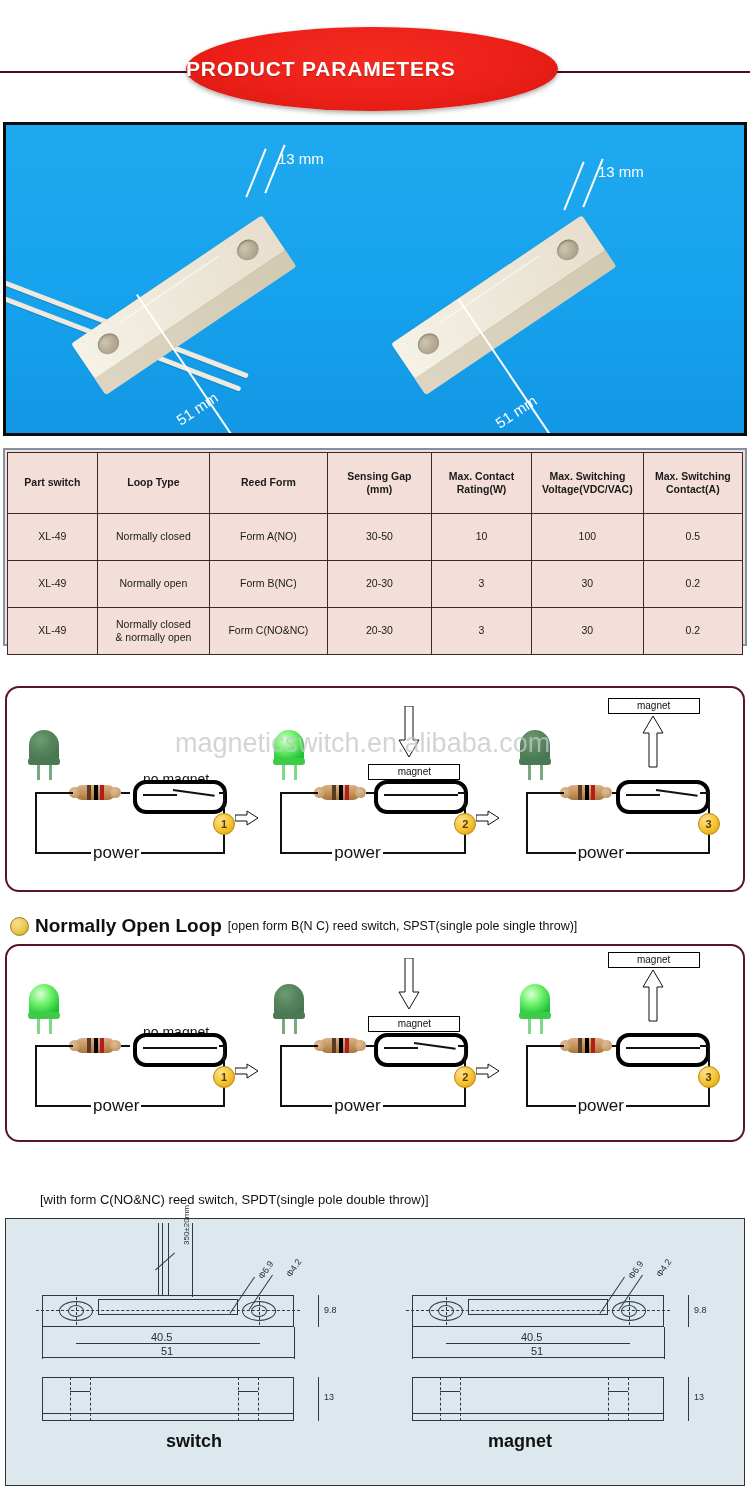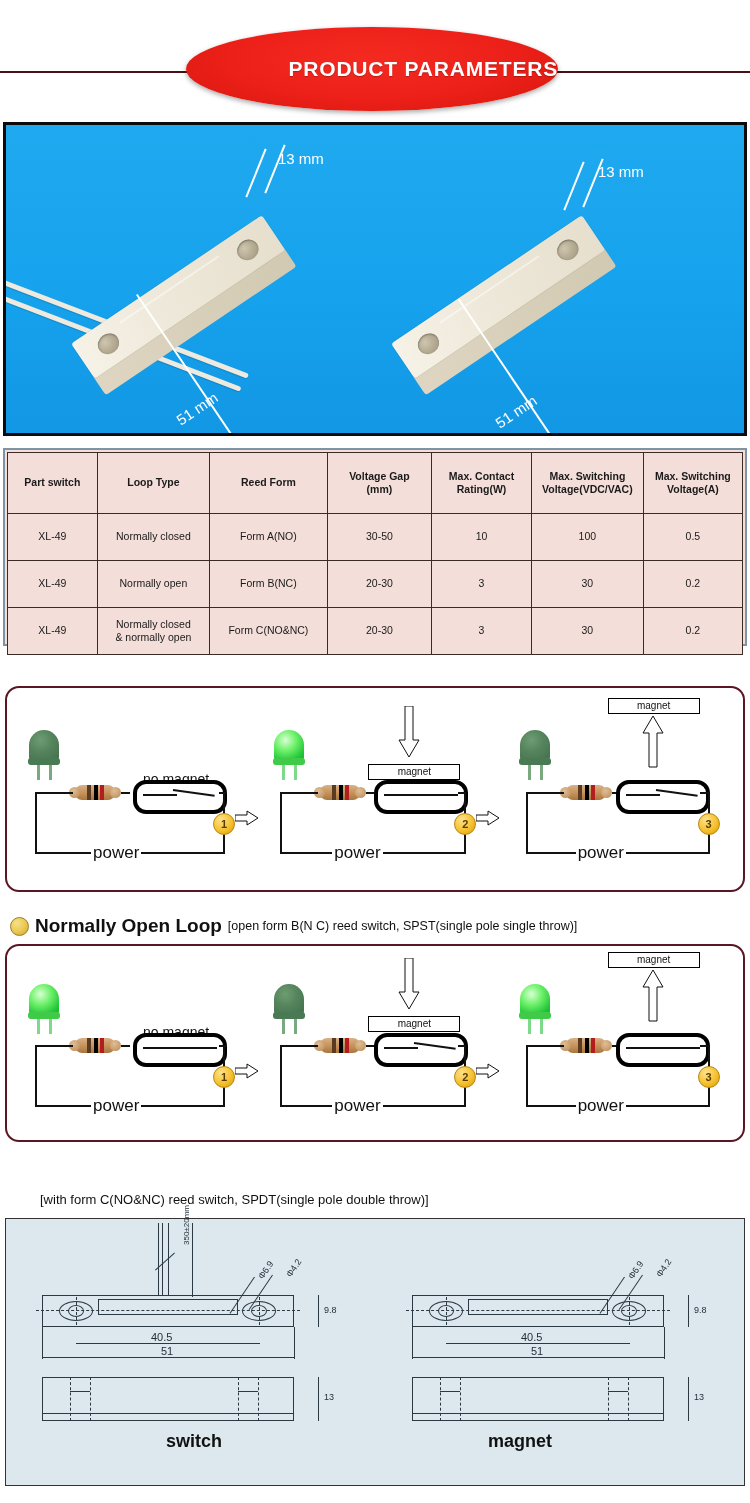--- a/index.html
+++ b/index.html
@@ -4,21 +4,21 @@
 <style>
   html,body{margin:0;padding:0;background:#fff;}
   body{width:750px;height:1503px;font-family:"Liberation Sans",sans-serif;position:relative;overflow:hidden;}
   .page{width:750px;height:1503px;position:relative;background:#fff;}
 
   
   .banner{position:relative;height:118px;}
   .banner-rule{position:absolute;left:0;top:71px;width:750px;height:2px;background:#4a1016;}
   .banner-ellipse{position:absolute;left:186px;top:27px;width:372px;height:84px;
      border-radius:50%/50%;background:radial-gradient(ellipse at 50% 38%,#f42a21 0%,#ec2018 55%,#d4160f 100%);
-     box-shadow:0 2px 5px rgba(0,0,0,.35);display:flex;align-items:center;justify-content:flex-end;}
+     box-shadow:0 2px 5px rgba(0,0,0,.35);display:flex;align-items:center;justify-content:flex-start;}
   .banner-text{color:#fff;font-weight:bold;font-size:21px;letter-spacing:.8px;
      font-family:"Liberation Sans",sans-serif;text-shadow:0 1px 1px rgba(0,0,0,.25);}
 
   
   .photo-frame{position:absolute;left:3px;top:122px;width:744px;height:314px;border:3px solid #0b0b0b;
      background:#18a6ee;overflow:hidden;box-sizing:border-box;}
   .photo-inner{position:absolute;inset:0;background:
      linear-gradient(180deg,#1fa9ef 0%,#16a2ed 55%,#1297e4 100%);}
   .wire{position:absolute;background:#efeae0;height:5px;border-radius:3px;
         box-shadow:0 1px 1px rgba(0,0,0,.15);}
@@ -173,34 +173,34 @@
           <col class="c4">
           <col class="c5">
           <col class="c6">
         </colgroup>
       <thead>
         <tr>
           <th><span>Part switch</span></th>
           <th><span>Loop Type</span></th>
           <th><span>Reed Form</span></th>
           <th>
-            <span>Voltage Gap</span><br>
+            <span>Sensing Gap</span><br>
             <span>(mm)</span>
           </th>
           <th>
             <span>Max. Contact</span><br>
             <span>Rating(W)</span>
           </th>
           <th>
             <span>Max. Switching</span><br>
             <span>Voltage(VDC/VAC)</span>
           </th>
           <th>
             <span>Max. Switching</span><br>
-            <span>Voltage(A)</span>
+            <span>Contact(A)</span>
           </th>
         </tr>
       </thead>
       <tbody>
         <tr>
           <td>XL-49</td>
           <td>Normally closed</td>
           <td>Form A(NO)</td>
           <td>30-50</td>
           <td>10</td>
@@ -227,20 +227,21 @@
           <td>3</td>
           <td>30</td>
           <td>0.2</td>
         </tr>
       </tbody>
     </table>
   </div>
 
 
   <div class="loop-box" style="top:686px;height:206px;">
+    <div class="watermark">magneticswitch.en.alibaba.com</div>
     <div class="panels">
 
       <div class="panel">
         <div class="led off" style="left:22px;top:42px;">
           <div class="dome"></div>
           <div class="flange"></div>
           <div class="leg" style="left:8px;"></div>
           <div class="leg" style="left:20px;"></div>
         </div>
         <div class="resistor" style="left:62px;top:97px;">

